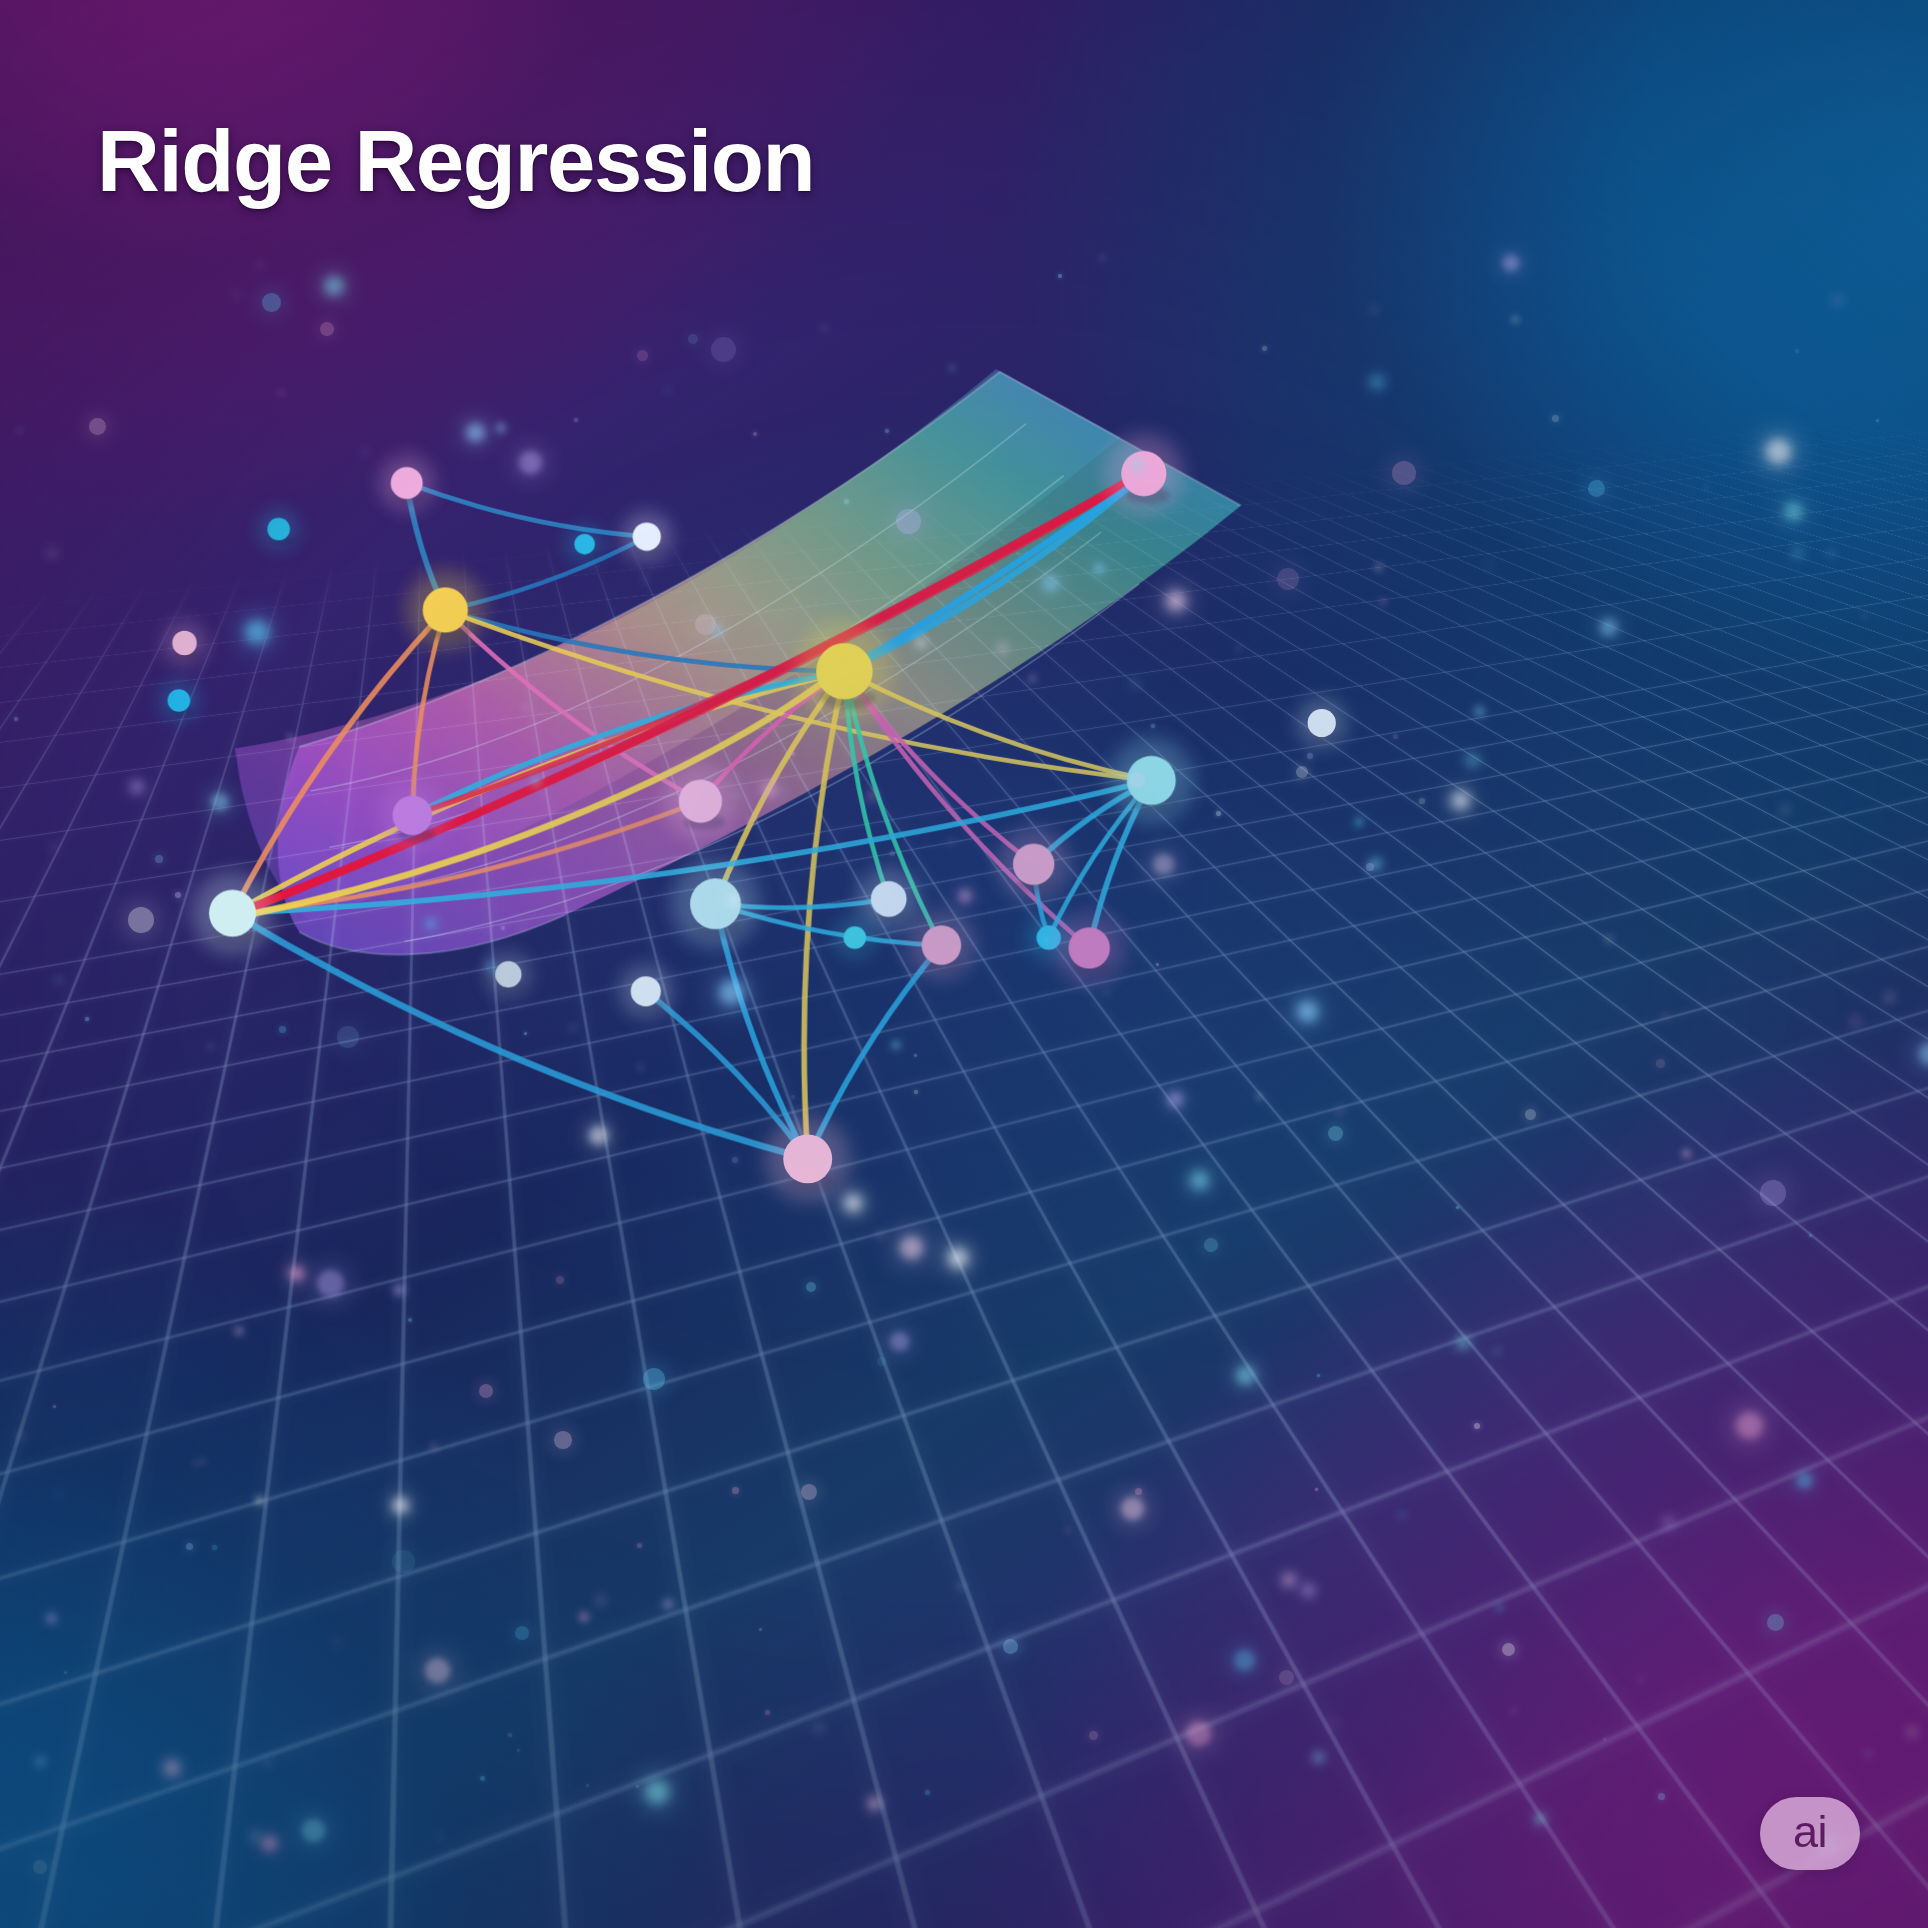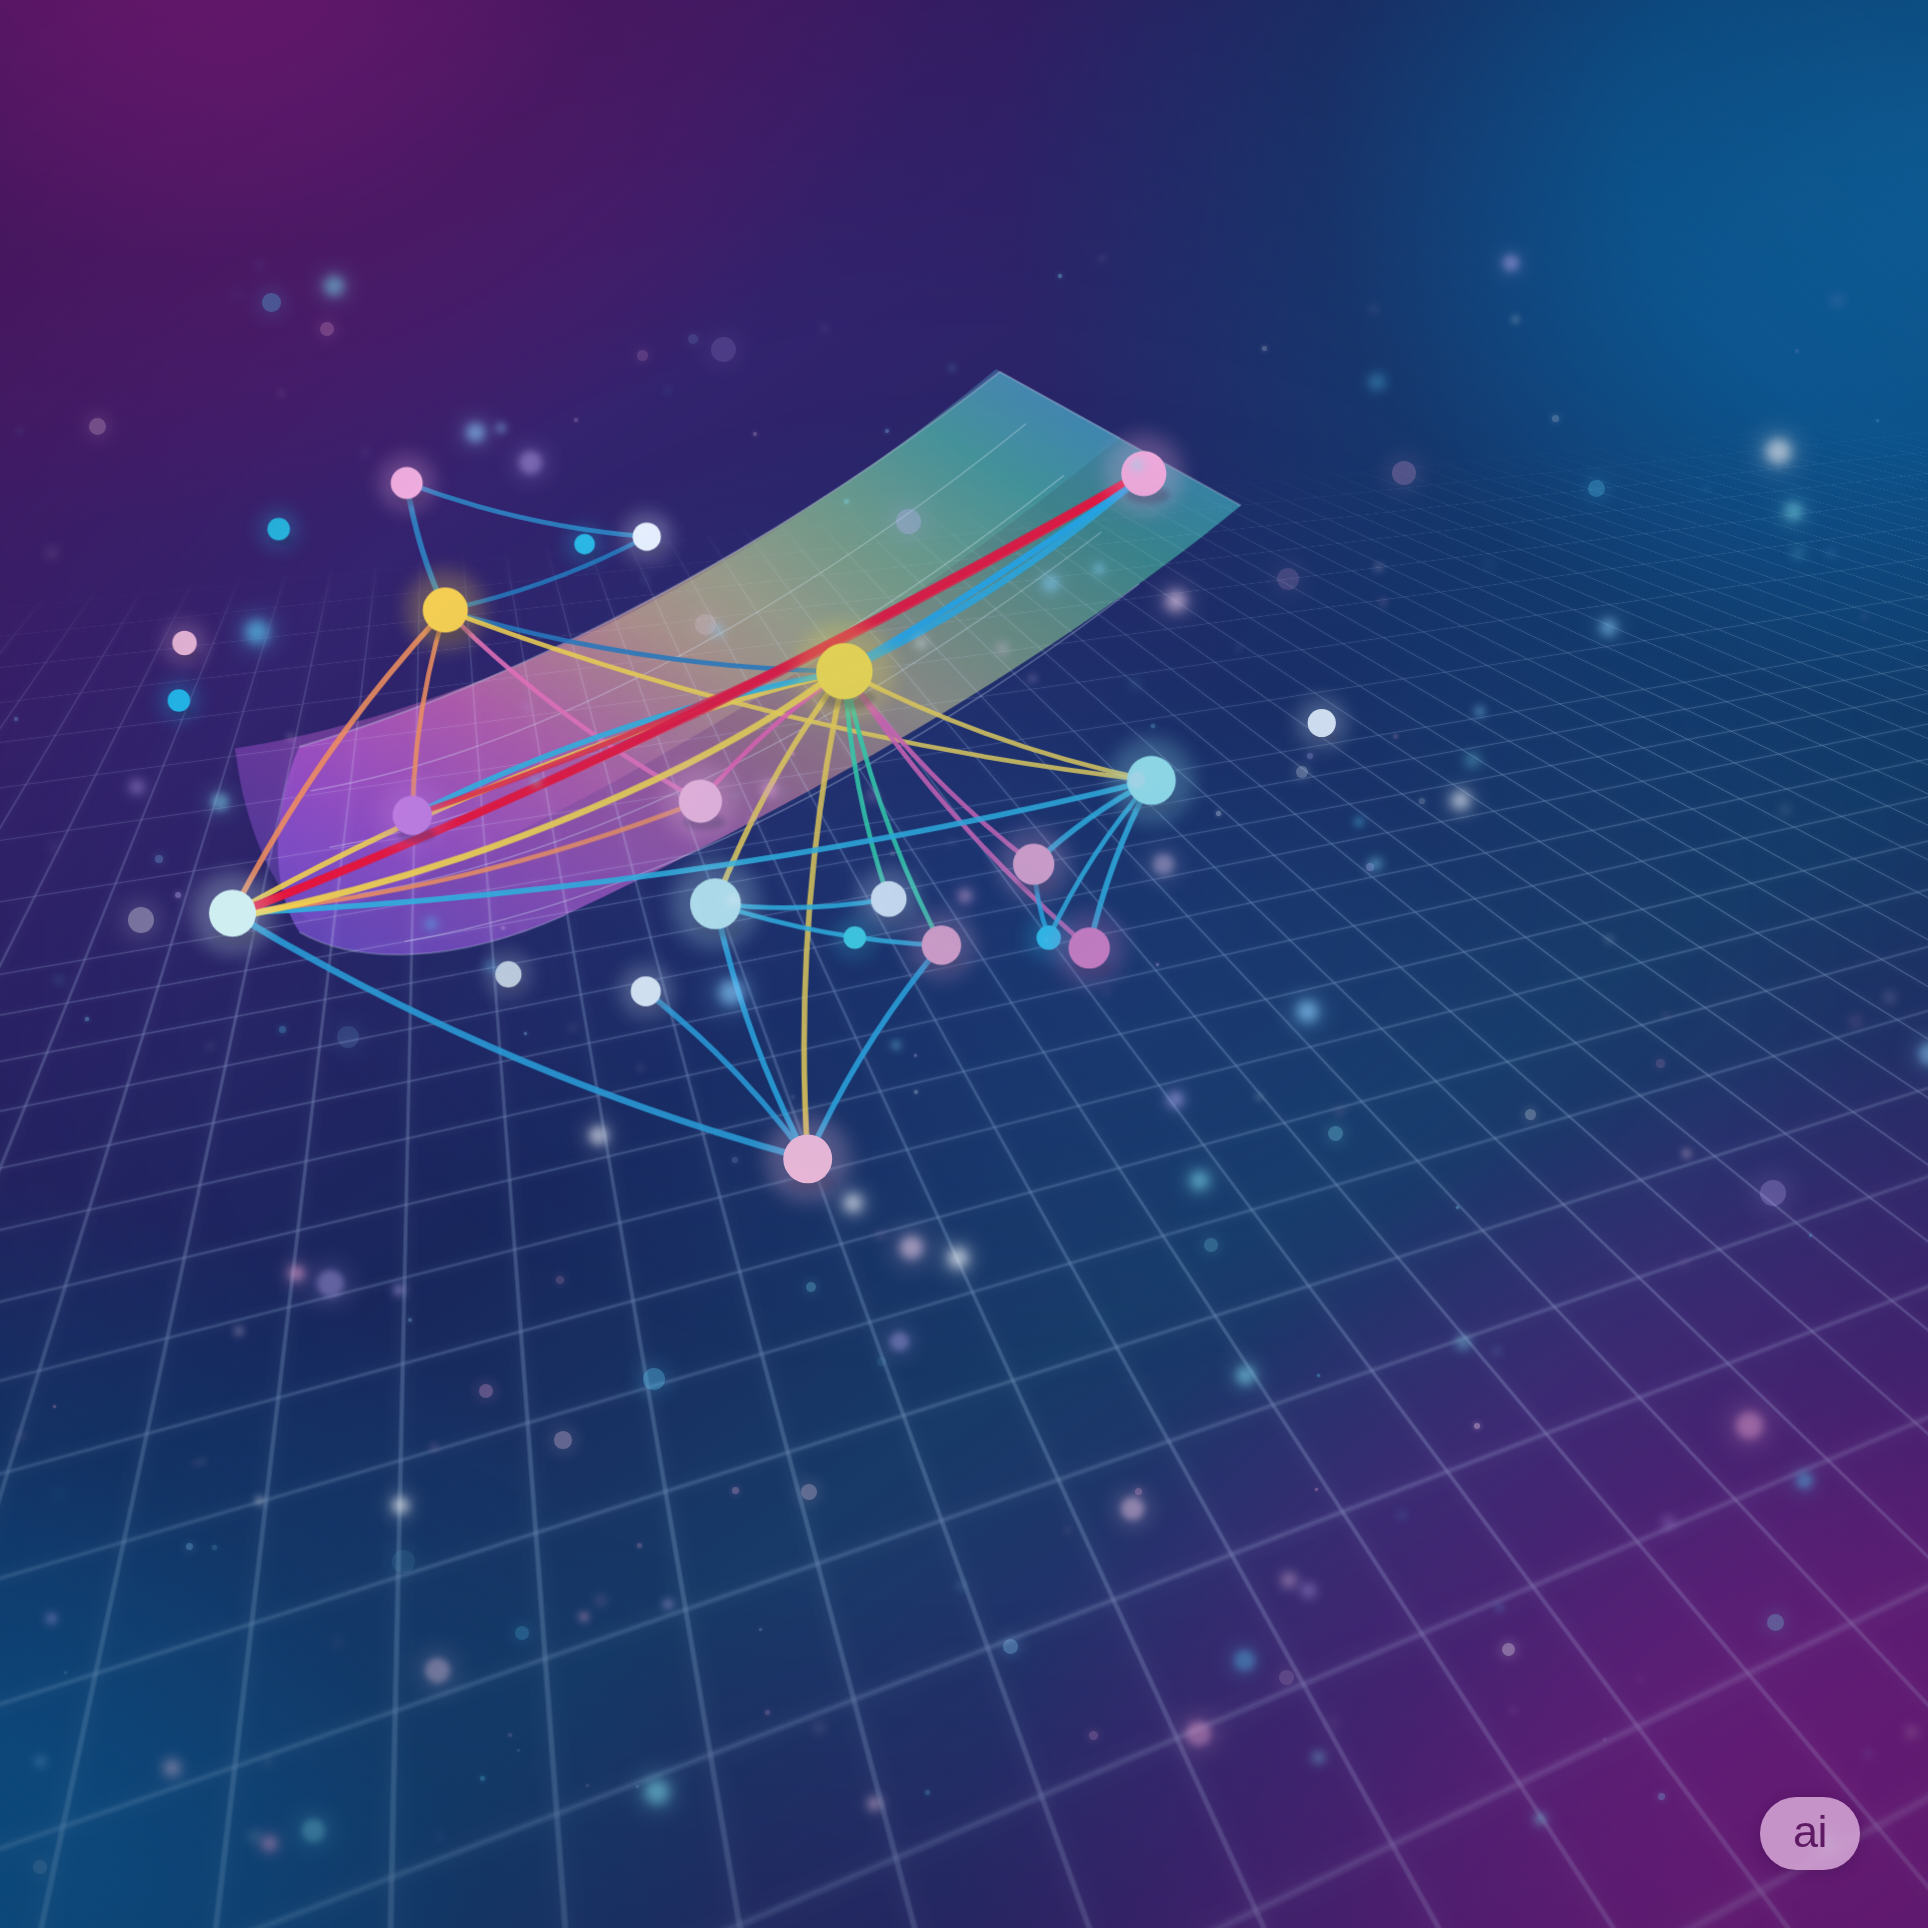--- a/index.html
+++ b/index.html
@@ -547,19 +547,20 @@
       <div class="b" style="left: 432px; top: 1445px; width: 3.5px; height: 3.5px; background: rgb(242, 168, 216); opacity: 0.49; filter: blur(3.8px); box-shadow: rgb(242, 168, 216) 0px 0px 3.8px;"></div>
       <div class="b" style="left: 1003px; top: 1639px; width: 14.7px; height: 14.7px; background: rgb(143, 212, 255); opacity: 0.36; filter: blur(0.4px); box-shadow: rgb(143, 212, 255) 0px 0px 16px;"></div>
       <div class="b" style="left: 1372px; top: 308px; width: 3.3px; height: 3.3px; background: rgb(255, 215, 239); opacity: 0.65; filter: blur(5px); box-shadow: rgb(255, 215, 239) 0px 0px 3.8px;"></div>
       <div class="b" style="left: 554px; top: 1431px; width: 17.5px; height: 17.5px; background: rgb(255, 215, 239); opacity: 0.32; filter: blur(0.4px); box-shadow: rgb(255, 215, 239) 0px 0px 19px;"></div>
       <div class="b" style="left: 713px; top: 626px; width: 9.2px; height: 9.2px; background: rgb(143, 212, 255); opacity: 0.61; filter: blur(4.7px); box-shadow: rgb(143, 212, 255) 0px 0px 10.4px;"></div>
       <div class="b" style="left: 1887px; top: 995px; width: 4.6px; height: 4.6px; background: rgb(255, 215, 239); opacity: 0.72; filter: blur(5.5px); box-shadow: rgb(255, 215, 239) 0px 0px 4.7px;"></div>
     </div>
 
   <div class="haze"></div>
 
+  <div class="title">Ridge Regression</div>
 
   <div class="logo">
     <span>ai</span>
   </div>
 
 </div>
 
 
 </body></html>

